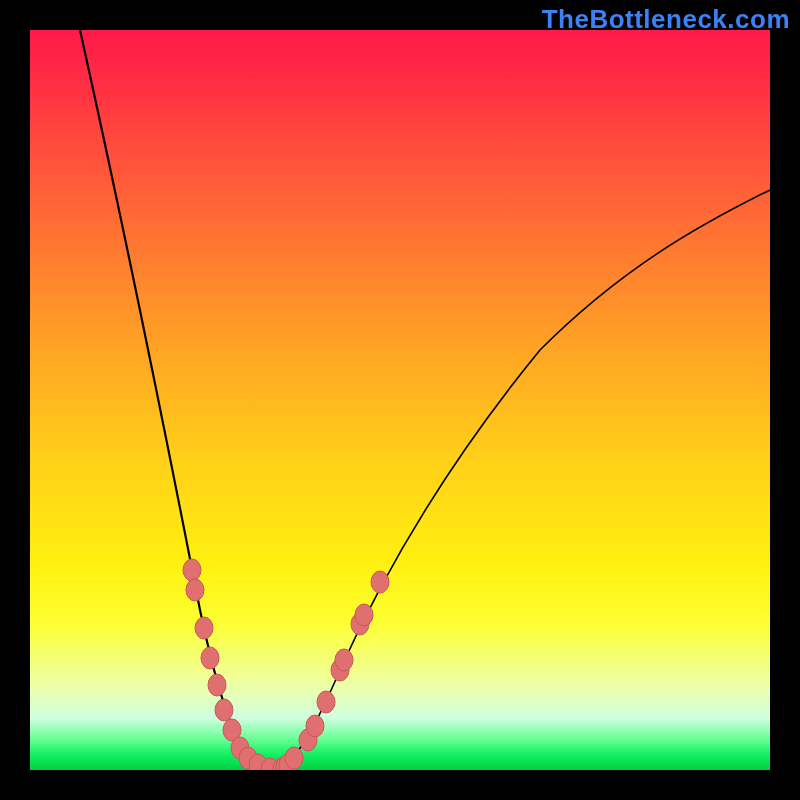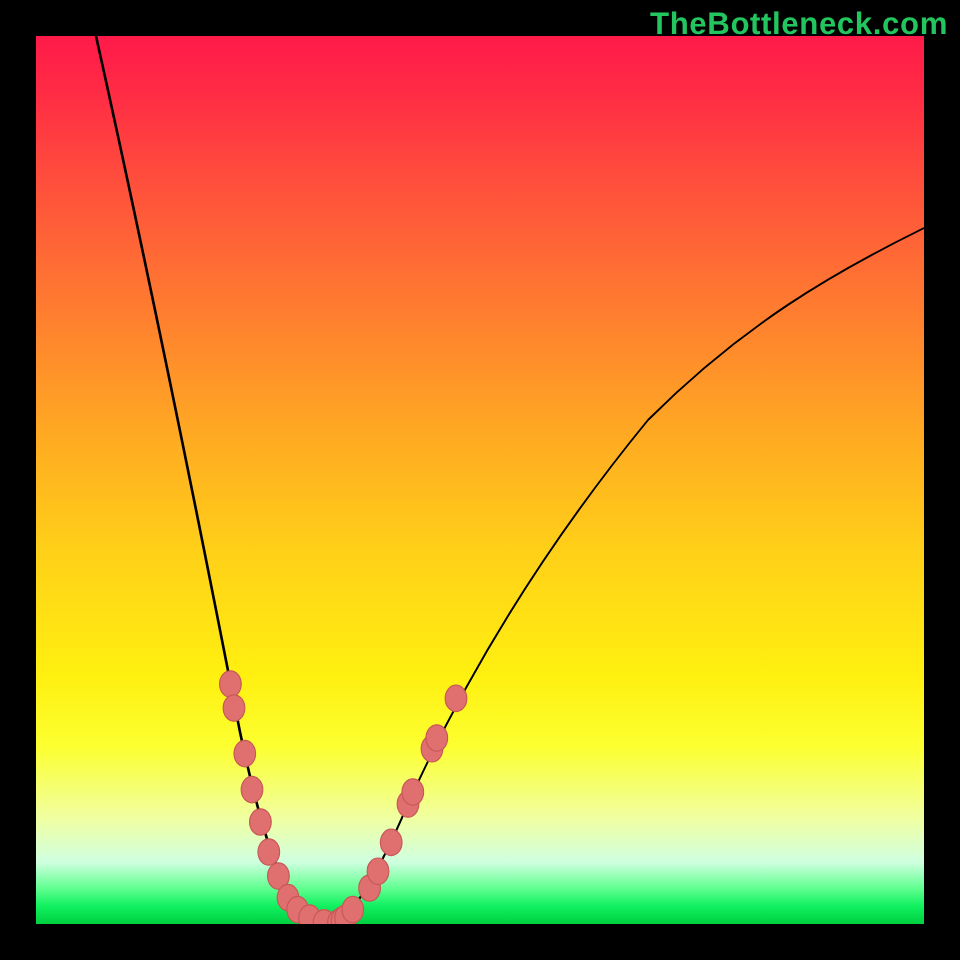--- a/index.html
+++ b/index.html
@@ -10,21 +10,21 @@
     height: 800px;
     background: #000;
   }
   .watermark {
     position: absolute;
     top: 4px;
     right: 10px;
     font-family: Arial, Helvetica, sans-serif;
     font-size: 26px;
     font-weight: 600;
-    color: #22c55e;
+    color: #3b82f6;
     letter-spacing: 0.5px;
     z-index: 10;
   }
   .plot-area {
     position: absolute;
     left: 30px;
     top: 30px;
     width: 740px;
     height: 740px;
     overflow: hidden;

